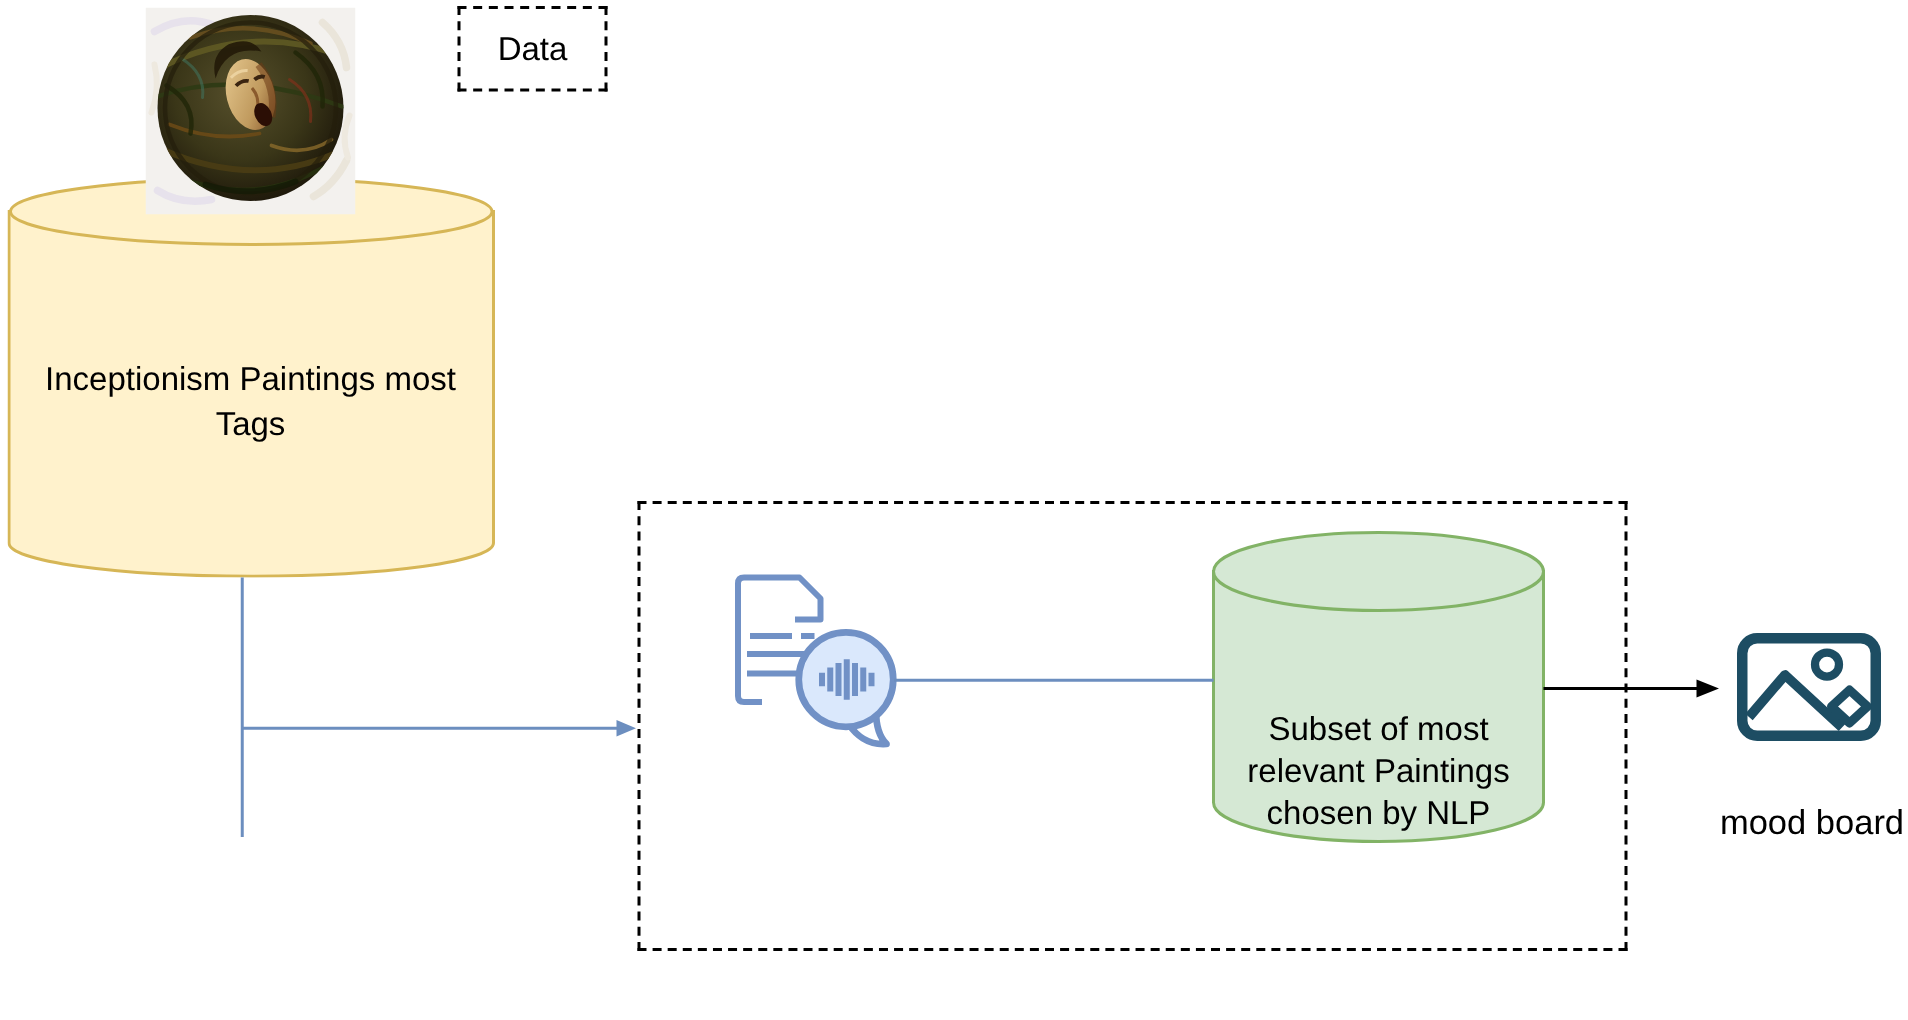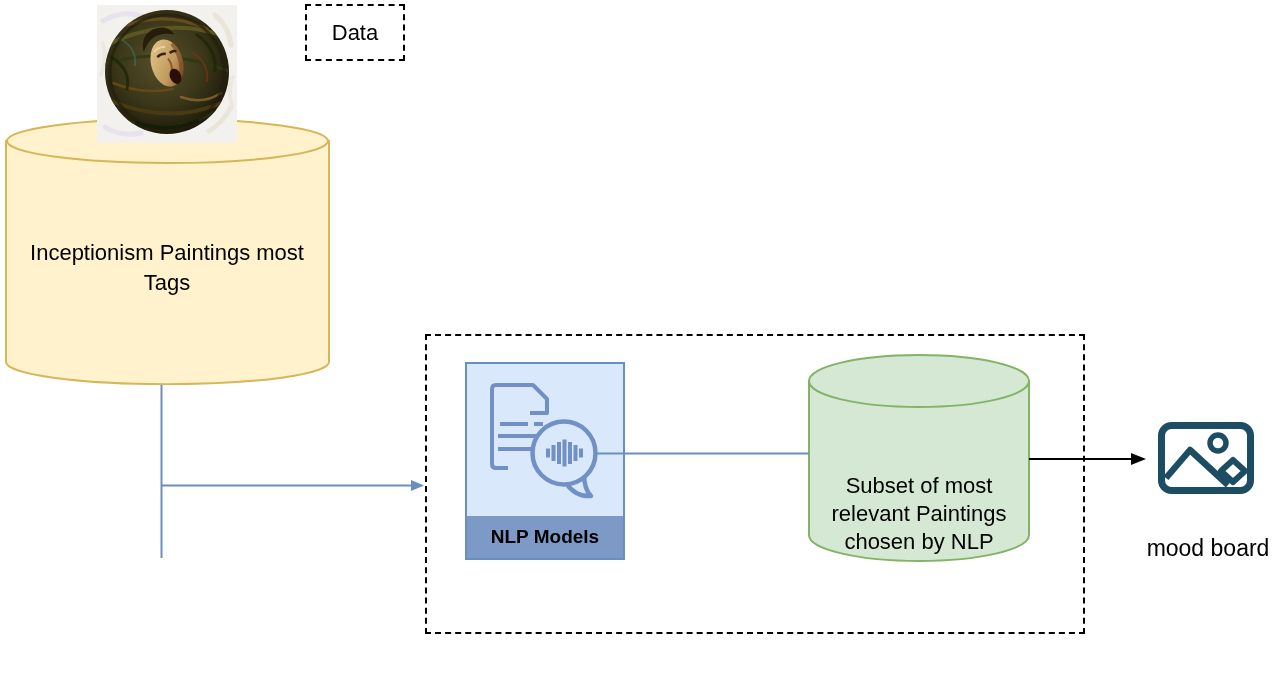--- a/index.html
+++ b/index.html
@@ -107,25 +107,20 @@
       <path d="M75,49 Q79,47 82,49" stroke="#3a2410" stroke-width="2.5" fill="none"></path>
       <path d="M72,54 Q75,60 73,66" stroke="#8a5a2c" stroke-width="2" fill="none"></path>
       <ellipse cx="75" cy="73" rx="5.5" ry="8" fill="#2b0e05" transform="rotate(-10 75 73)"></ellipse>
       <path d="M60,44 Q66,40 72,42" stroke="#f0d8a8" stroke-width="2" fill="none" opacity="0.8"></path>
     </g>
   </svg>
 
 
   <div id="dashed-container" class="abs"></div>
 
-  <div id="nlp-card" class="abs">
-    <div id="nlp-banner">
-      <span>NLP Models</span>
-    </div>
-  </div>
 
   <svg id="nlp-icon-svg" class="abs" width="140" height="135" viewBox="0 0 140 135">
     <g fill="none" stroke="#7191C6" stroke-width="4" stroke-linejoin="round">
       <path d="M50,38 H67 V24 L53,10 H16 Q12,10 12,14 V89 Q12,93 16,93 H28"></path>
       <path d="M20,49 H48 M54,49 H63"></path>
       <path d="M18,61 H59 M65,62 H76"></path>
       <path d="M18,74 H55"></path>
     </g>
     <path d="M86,108 C90,114 98,122 111,121 C106,116 104,108 104,99" fill="none" stroke="#7191C6" stroke-width="4.5" stroke-linejoin="round"></path>
     <circle cx="84" cy="78" r="31.5" fill="#DAE8FC" stroke="#7191C6" stroke-width="4.5"></circle>

